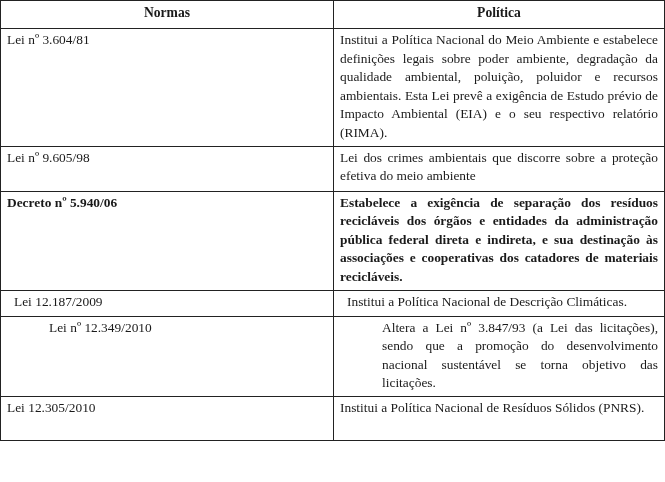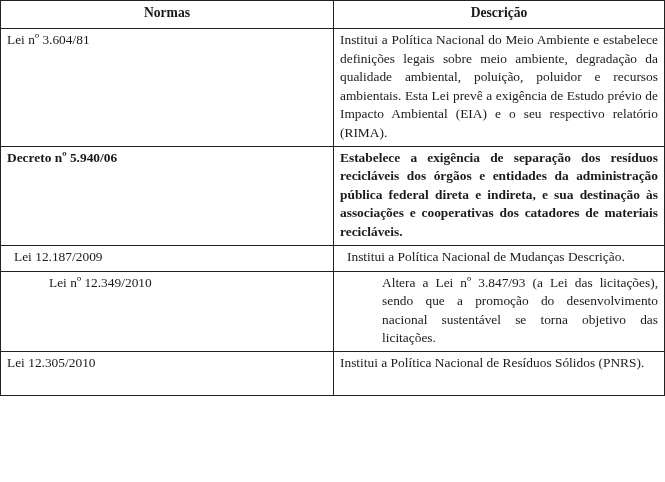--- a/index.html
+++ b/index.html
@@ -40,35 +40,39 @@
 <body>
 
 <table class="normas">
   <colgroup>
       <col class="c1">
       <col class="c2">
     </colgroup>
   <thead>
     <tr>
       <th>Normas</th>
-      <th>Descrição</th>
+      <th>Política</th>
     </tr>
   </thead>
   <tbody>
     <tr class="r1">
       <td>Lei nº 3.604/81</td>
-      <td class="desc">Institui a Política Nacional do Meio Ambiente e estabelece definições legais sobre meio ambiente, degradação da qualidade ambiental, poluição, poluidor e recursos ambientais. Esta Lei prevê a exigência de Estudo prévio de Impacto Ambiental (EIA) e o seu respectivo relatório (RIMA).</td>
+      <td class="desc">Institui a Política Nacional do Meio Ambiente e estabelece definições legais sobre poder ambiente, degradação da qualidade ambiental, poluição, poluidor e recursos ambientais. Esta Lei prevê a exigência de Estudo prévio de Impacto Ambiental (EIA) e o seu respectivo relatório (RIMA).</td>
+    </tr>
+    <tr class="r3">
+      <td>Lei nº 9.605/98</td>
+      <td class="desc">Lei dos crimes ambientais que discorre sobre a proteção efetiva do meio ambiente</td>
     </tr>
     <tr class="r4">
       <td>Decreto nº 5.940/06</td>
       <td class="desc">Estabelece a exigência de separação dos resíduos recicláveis dos órgãos e entidades da administração pública federal direta e indireta, e sua destinação às associações e cooperativas dos catadores de materiais recicláveis.</td>
     </tr>
     <tr class="r5">
       <td>Lei 12.187/2009</td>
-      <td class="desc">Institui a Política Nacional de Mudanças Descrição.</td>
+      <td class="desc">Institui a Política Nacional de Descrição Climáticas.</td>
     </tr>
     <tr class="r6">
       <td>Lei nº 12.349/2010</td>
       <td class="desc">Altera a Lei nº 3.847/93 (a Lei das licitações), sendo que a promoção do desenvolvimento nacional sustentável se torna objetivo das licitações.</td>
     </tr>
     <tr class="r7">
       <td>Lei 12.305/2010</td>
       <td class="desc">Institui a Política Nacional de Resíduos Sólidos (PNRS).</td>
     </tr>
   </tbody>

